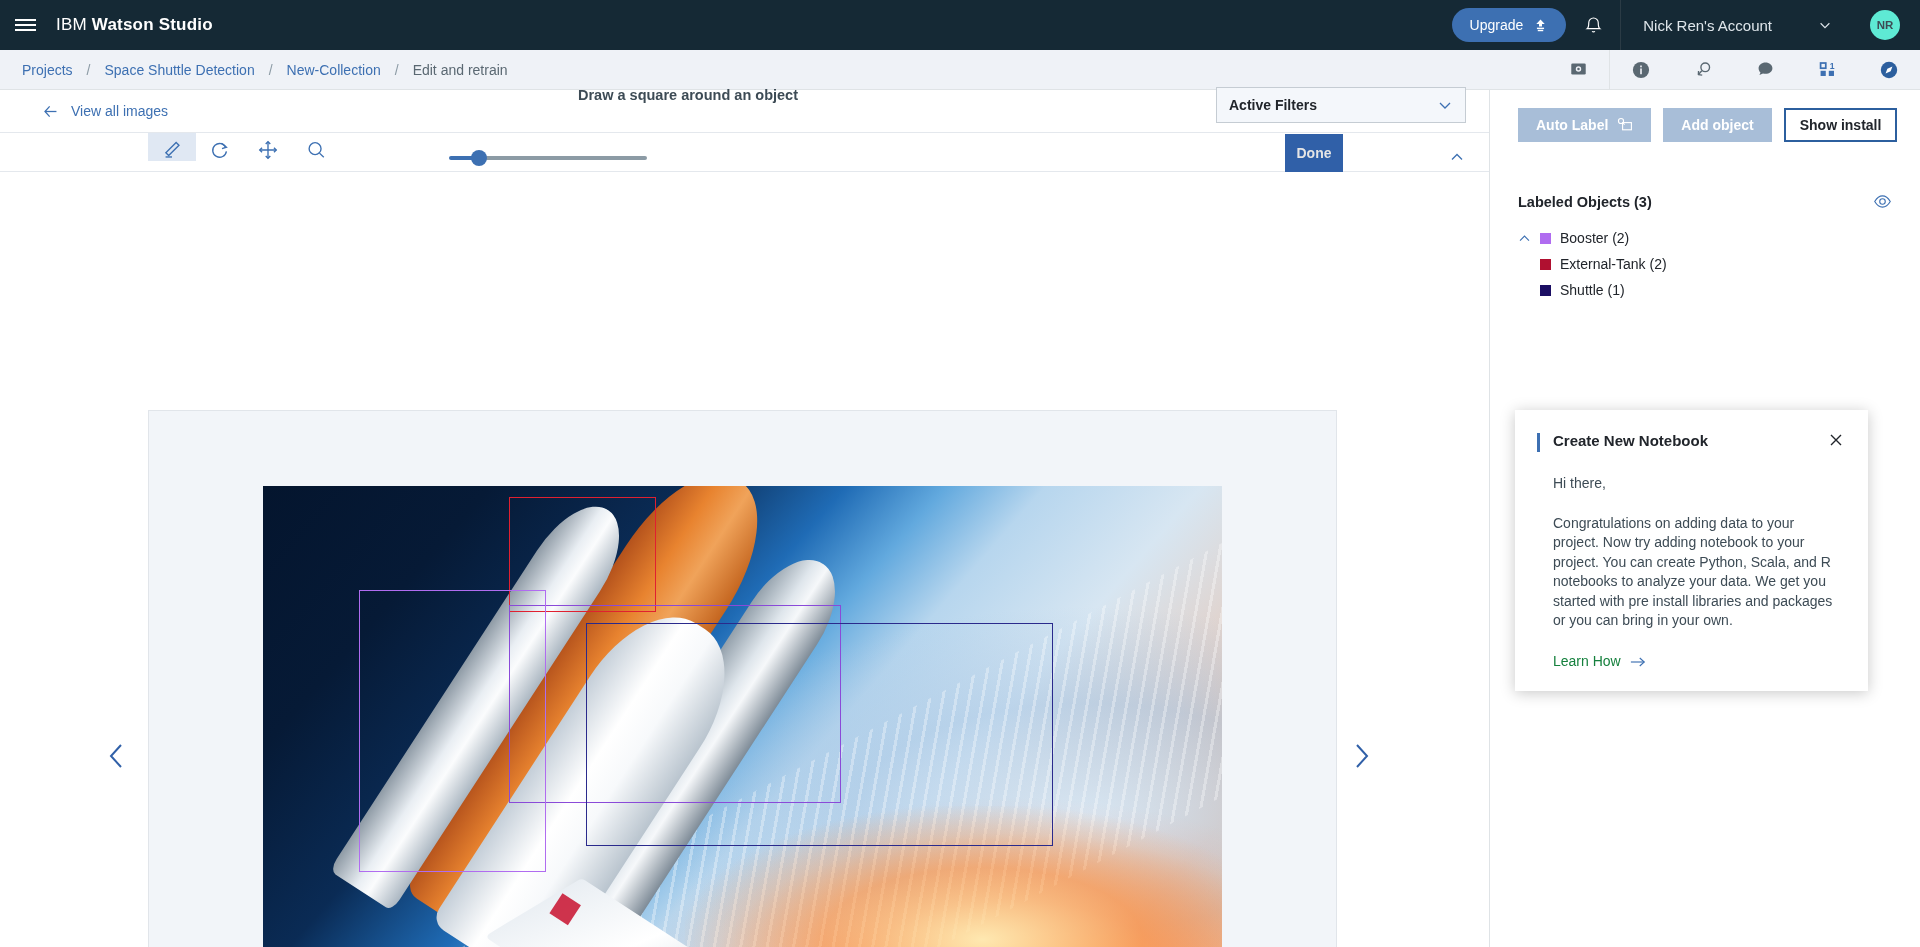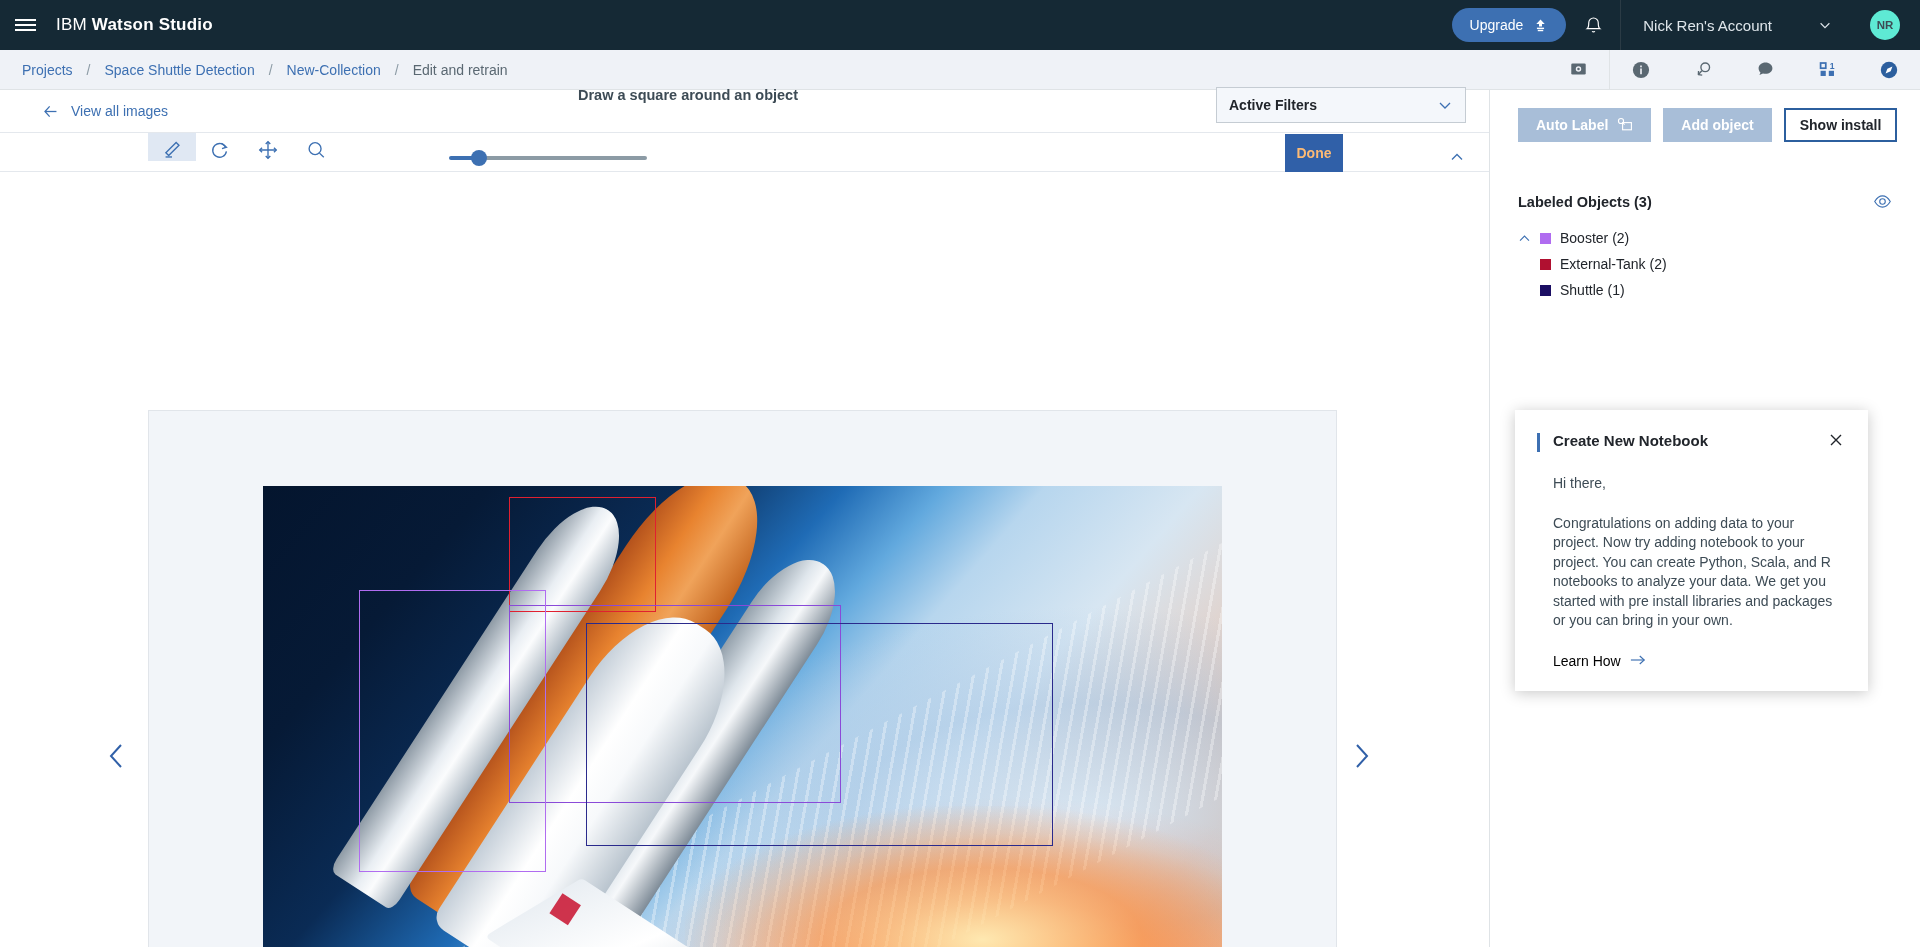--- a/index.html
+++ b/index.html
@@ -67,21 +67,21 @@
   .tool-lbls span.active { color:#3d4b55; border-bottom:2px solid #3d70b2; padding-bottom:2px; }
   .slider { position:absolute; left:449px; top:22px; width:198px; height:6px; display:flex; align-items:center; }
   .slider-fill { height:4px; background:#3d70b2; width:28px; border-radius:2px; }
   .slider-rest { height:4px; background:#8c9ba5; flex:1; border-radius:2px; }
   .slider-knob {
     position:absolute; left:21px; width:16px; height:16px; border-radius:50%; background:#3d70b2;
     cursor:pointer;
   }
   .done-btn {
     position:absolute; left:1285px; top:1px; width:58px; height:38px; background:#3060a8;
-    color:#fdba74; border:none; font-size:14px; font-weight:600; cursor:pointer; font-family:inherit;
+    color:#e5e5e5; border:none; font-size:14px; font-weight:600; cursor:pointer; font-family:inherit;
   }
   .collapse-btn {
     position:absolute; left:1443px; top:10px; width:28px; height:28px;
     display:flex; align-items:center; justify-content:center; cursor:pointer;
   }
   .draw-title {
     position:absolute; left:578px; top:-46px; font-size:14.5px; font-weight:700; color:#3d4b55;
     white-space:nowrap;
   }
   .filter-wrap { position:absolute; right:23px; top:-46px; }
@@ -183,22 +183,22 @@
     background:#fff; box-shadow:0 2px 14px rgba(0,0,0,.22); padding:22px 24px 22px 22px;
   }
   .pop-head { display:flex; align-items:flex-start; }
   .pop-accent { width:3px; height:19px; background:#3d70b2; margin-right:13px; margin-top:1px; }
   .pop-title { font-size:15px; font-weight:700; color:#21252b; }
   .pop-close { margin-left:auto; cursor:pointer; color:#21252b; }
   .pop-body { padding-left:16px; font-size:14px; color:#3d4b55; line-height:19.5px; }
   .pop-greet { margin-top:22px; }
   .pop-para { margin-top:20px; }
   .pop-link {
-    margin-top:22px; margin-left:16px; color:#000000; font-size:14px;
-    display:flex; align-items:flex-start; gap:9px; cursor:pointer;
+    margin-top:22px; margin-left:16px; color:#15803d; font-size:14px;
+    display:flex; align-items:flex-end; gap:9px; cursor:pointer;
   }
 </style>
 </head>
 <body>
 
 <div class="topnav">
   <div class="hamburger">
     <div>
         <span></span>
         <span></span>

